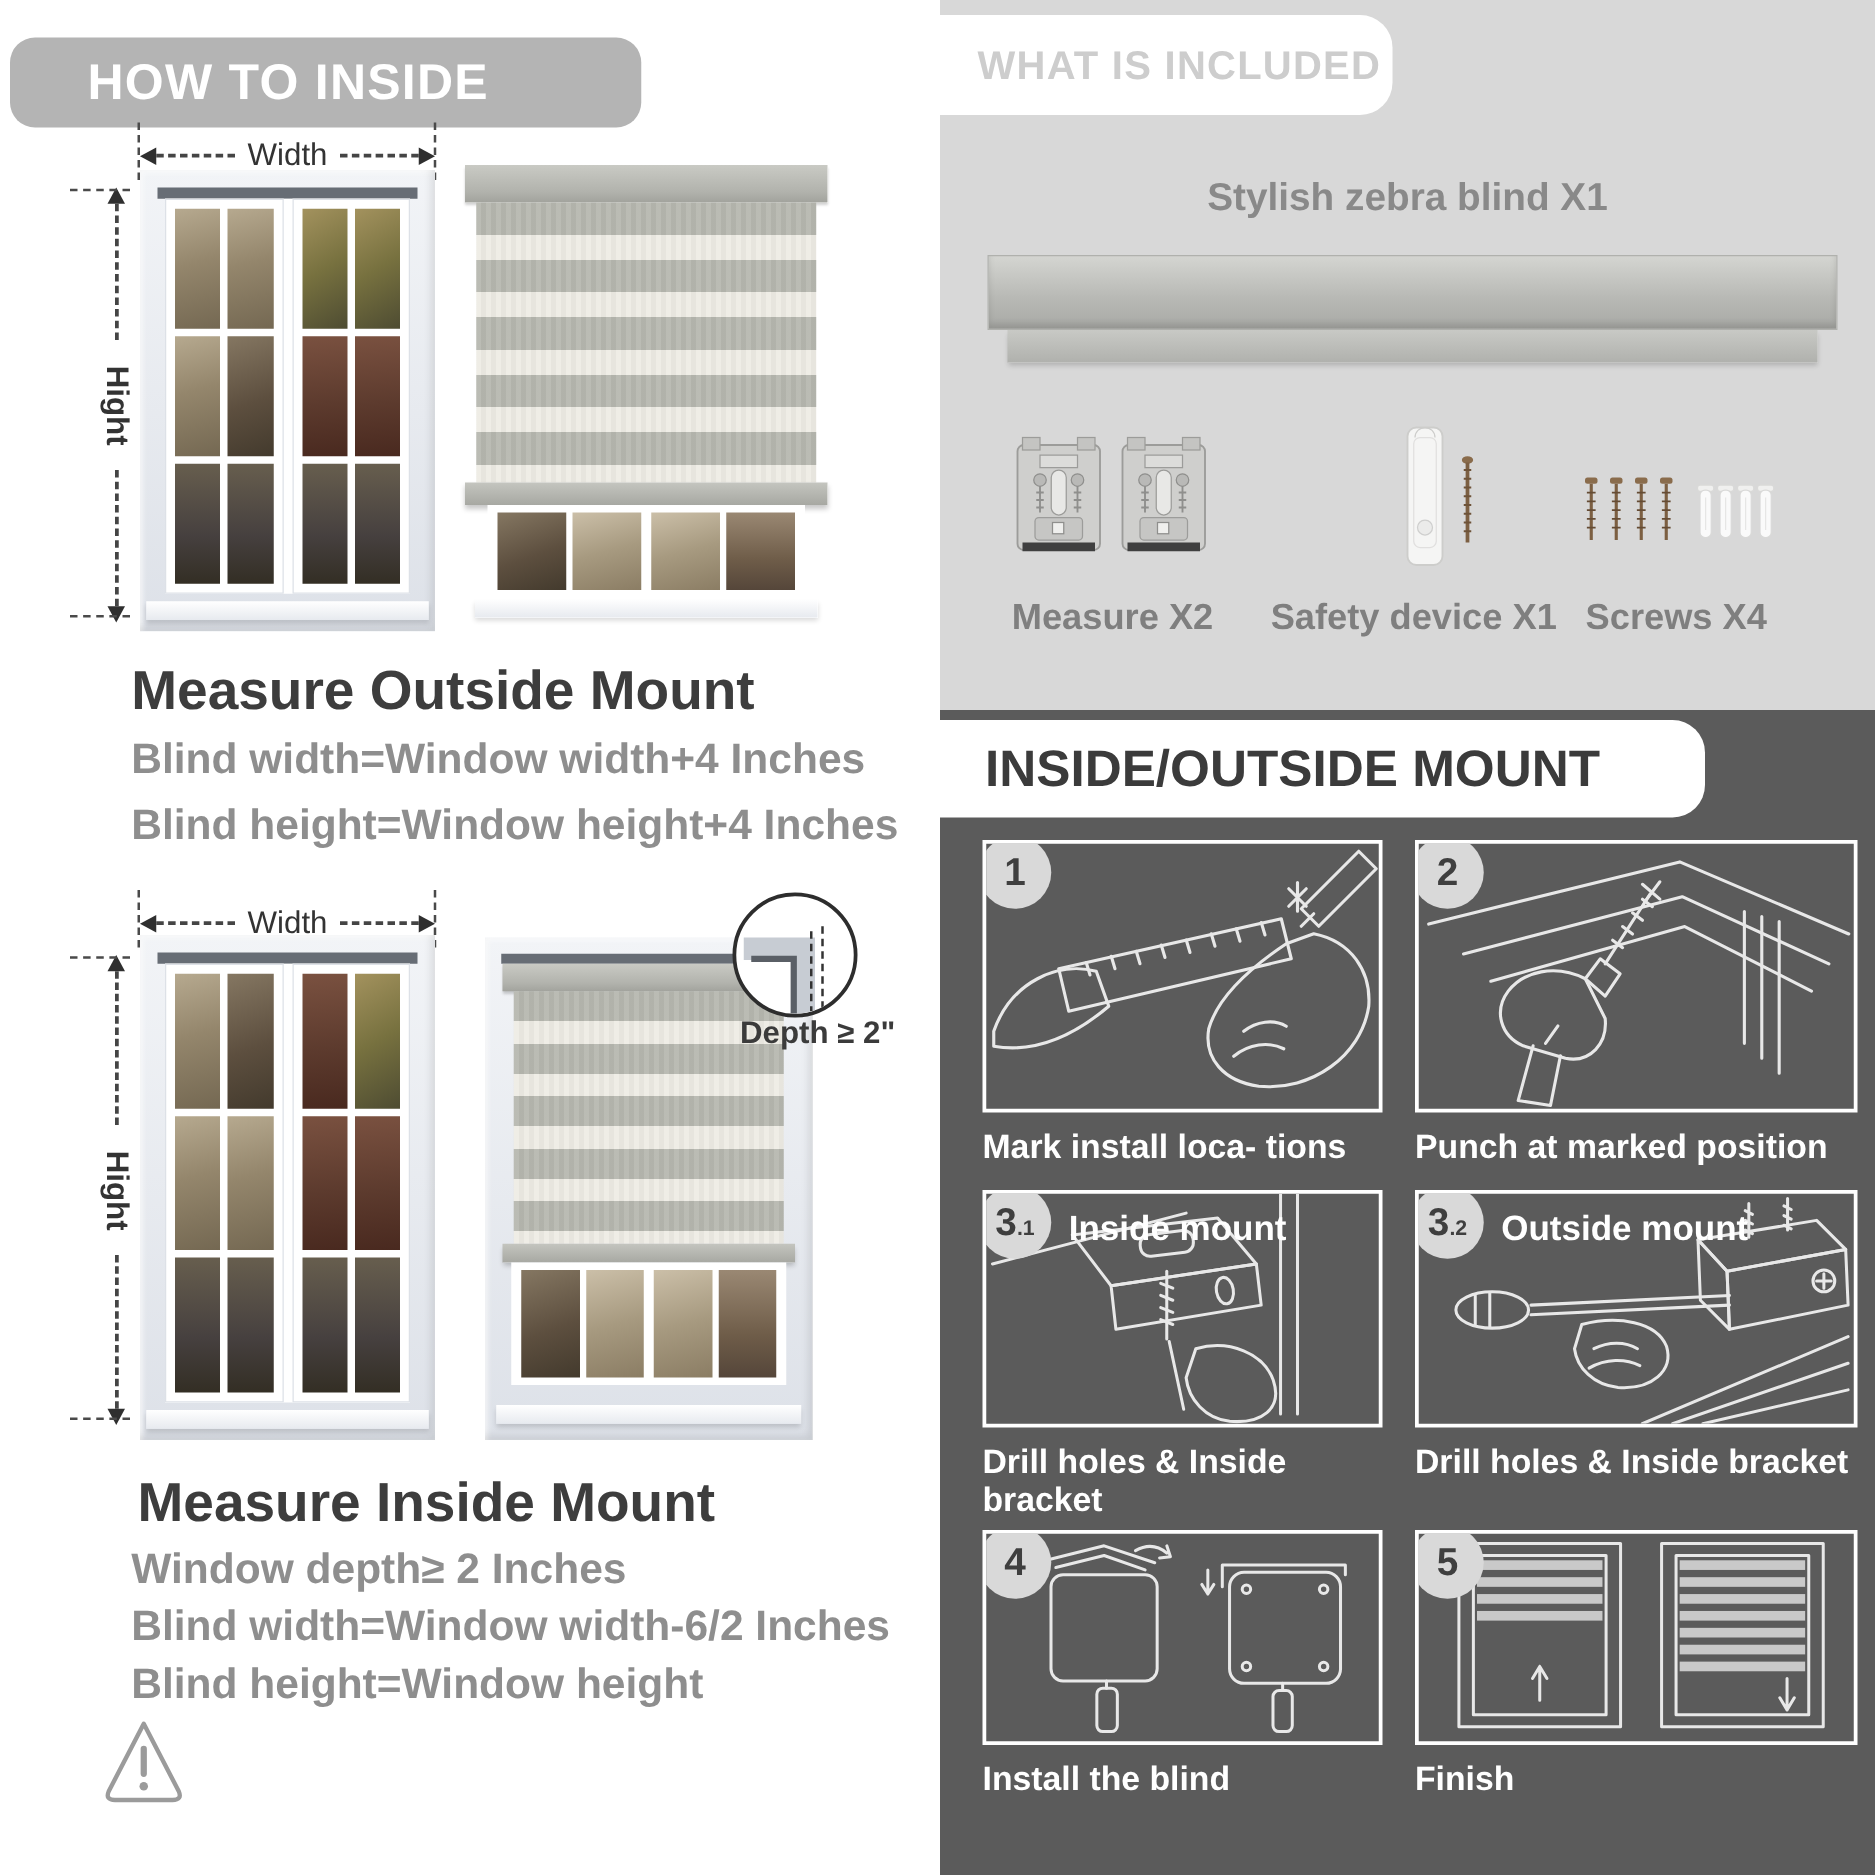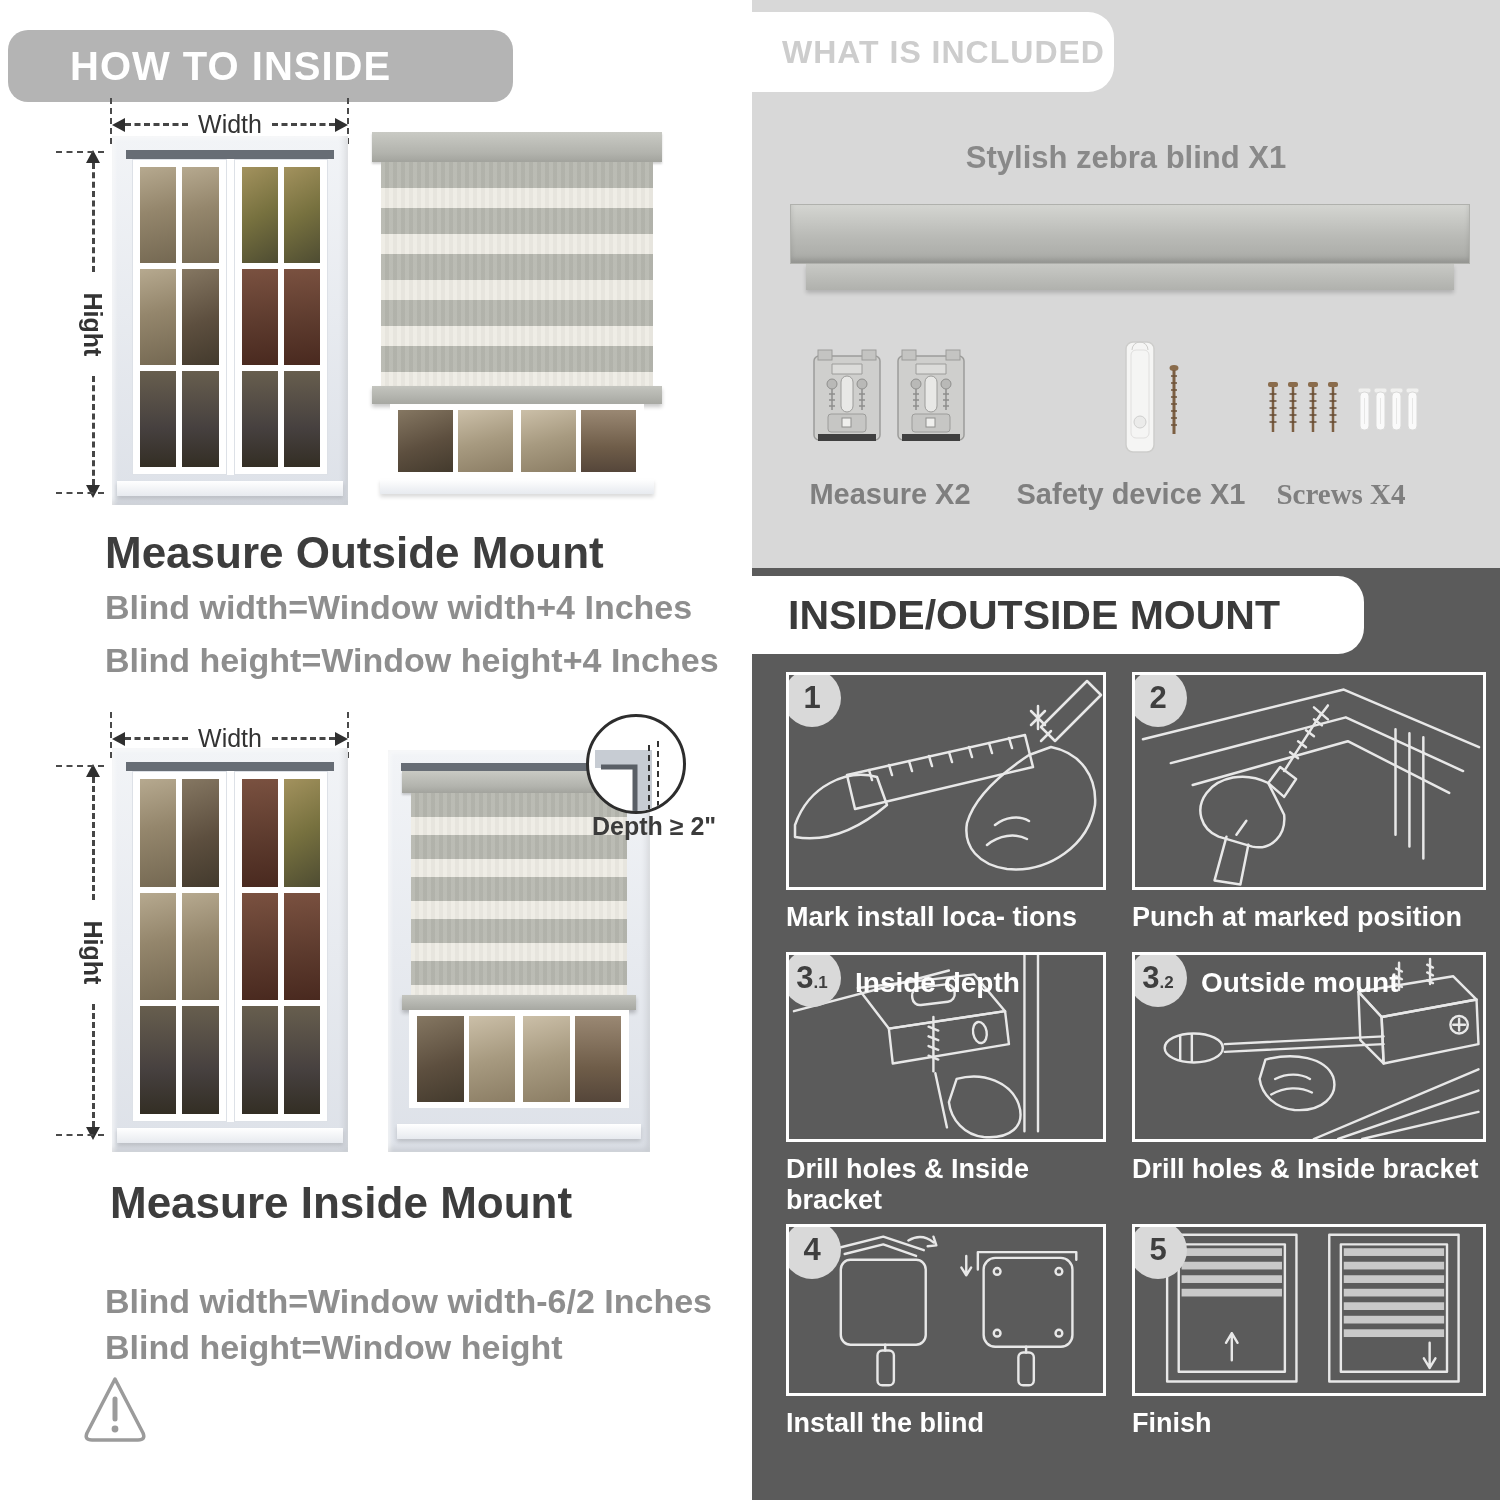--- a/index.html
+++ b/index.html
@@ -232,20 +232,21 @@
     <svg viewBox="0 0 94 94" width="94" height="94">
       <polyline points="6,42 54,42 54,94" fill="none" stroke="#c7ccd3" stroke-width="18"></polyline>
       <polyline points="12,50 46,50 46,94" fill="none" stroke="#5a5f66" stroke-width="5"></polyline>
       <line x1="60" y1="28" x2="60" y2="92" stroke="#333" stroke-width="2" stroke-dasharray="6 4"></line>
       <line x1="69" y1="24" x2="69" y2="92" stroke="#333" stroke-width="2" stroke-dasharray="6 4"></line>
     </svg>
   </div>
   <div class="abs depth-label" style="left:592px;top:812px;width:130px;">Depth ≥ 2"</div>
 
   <div class="abs h1" style="left:110px;top:1178px;">Measure Inside Mount</div>
+  <div class="abs rule" style="left:105px;top:1236px;">Window depth≥ 2 Inches</div>
   <div class="abs rule" style="left:105px;top:1282px;">Blind width=Window width-6/2 Inches</div>
   <div class="abs rule" style="left:105px;top:1328px;">Blind height=Window height</div>
 
   <div class="abs" style="left:82px;top:1372px;width:66px;height:74px;">
     <svg viewBox="0 0 66 74" width="66" height="74">
       <path d="M33,7 L61,61 Q64,68 56,68 L10,68 Q2,68 5,61 Z" fill="none" stroke="#9b9b9b" stroke-width="3.5" stroke-linejoin="round"></path>
       <line x1="33" y1="27" x2="33" y2="47" stroke="#9b9b9b" stroke-width="5" stroke-linecap="round"></line>
       <circle cx="33" cy="57" r="3.4" fill="#9b9b9b"></circle>
     </svg>
   </div>
@@ -344,21 +345,21 @@
       <g transform="translate(48,0)">
         <rect x="96" y="8" width="13" height="5" rx="2" fill="#f0f0ef" stroke="#d9d9d8"></rect>
         <rect x="98" y="12" width="9" height="38" rx="4" fill="#fafafa" stroke="#d9d9d8"></rect>
         <path d="M102.5,18 v26" stroke="#e6e6e5"></path>
       </g>
     </svg>
   </div>
 
   <div class="abs item-label" style="left:800px;top:478px;width:180px;">Measure X2</div>
   <div class="abs item-label" style="left:1016px;top:478px;width:230px;">Safety device X1</div>
-  <div class="abs item-label" style="left:1266px;top:478px;width:150px;font-family:Liberation Serif, serif;">Screws X4</div>
+  <div class="abs item-label" style="left:1266px;top:478px;width:150px;">Screws X4</div>
 
   <div class="abs tb-dark">INSIDE/OUTSIDE MOUNT</div>
 
   <div class="step" style="left:786px;top:672px;width:320px;">
     <div class="step-img" style="height:218px;">
       <svg viewBox="0 0 314 212" class="lineart">
         <path d="M6,150 C20,110 58,94 88,102 L98,130 C72,152 40,168 6,162 Z"></path>
         <path d="M58,100 L236,60 L244,92 L66,134 Z"></path>
         <path d="M80,95 l3,10 M100,90 l3,10 M120,86 l3,10 M140,81 l3,10 M160,77 l3,10 M180,72 l3,10 M200,68 l3,10 M220,63 l3,10"></path>
         <path d="M242,36 l14,14 M256,36 l-14,14 M249,31 v23"></path>
@@ -409,21 +410,21 @@
         <ellipse cx="192" cy="80" rx="7" ry="11" transform="rotate(-10 192 80)"></ellipse>
         <path d="M144,64 V120"></path>
         <path d="M139,74 l10,4 M139,84 l10,4 M139,94 l10,4 M139,104 l10,4"></path>
         <path d="M146,122 L158,178"></path>
         <path d="M168,128 C196,120 224,132 232,154 C240,178 222,190 196,188 C176,186 162,170 160,152 Z"></path>
       </svg>
       <div class="badge">
         <span>3</span>
           <span class="sub">.1</span>
       </div>
-      <div class="step-label">Inside depth</div>
+      <div class="step-label">Inside mount</div>
     </div>
     <div class="caption">Drill holes &amp;  Inside bracket</div>
   </div>
 
   <div class="step" style="left:1132px;top:952px;width:354px;">
     <div class="step-img" style="height:190px;">
       <svg viewBox="0 0 350 190" class="lineart">
         <path d="M180,190 L350,118 M205,190 L350,140 M230,190 L350,162"></path>
         <path d="M226,38 L324,22 L348,46 L250,64 Z"></path>
         <path d="M250,64 L348,46 L350,92 L252,112 Z"></path>

